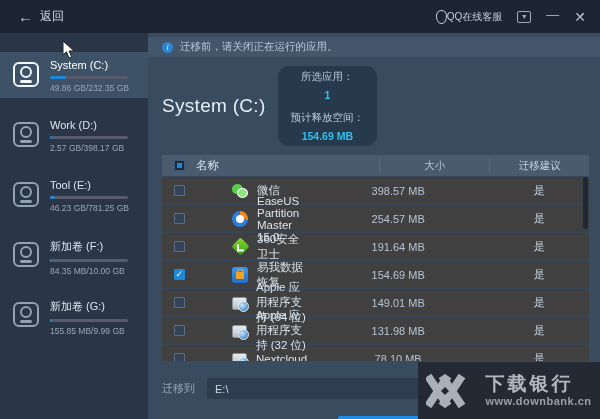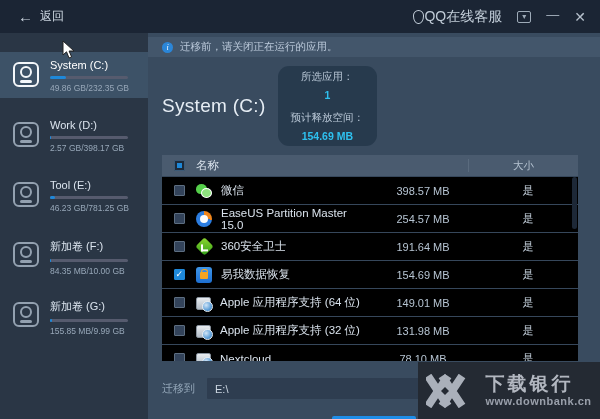--- a/index.html
+++ b/index.html
@@ -6,21 +6,21 @@
   html,body { width:600px; height:419px; overflow:hidden; }
   body { font-family:"Liberation Sans","DejaVu Sans",sans-serif; background:#394b5f; position:relative; }
 
   .window { position:absolute; inset:0; width:600px; height:419px; background:#394b5f; overflow:hidden; }
 
   
   .topbar { height:33px; background:#1b2534; display:flex; align-items:center; padding:0 14px 0 18px; }
   .back { display:flex; align-items:center; gap:7px; color:#cfd9e3; font-size:12px; cursor:default; }
   .back .arrow { font-size:15px; line-height:1; }
   .top-right { margin-left:auto; display:flex; align-items:center; gap:15px; color:#c2cdd8; }
-  .qq { display:flex; align-items:center; gap:0; font-size:14px; color:#c2cdd8; }
+  .qq { display:flex; align-items:center; gap:0; font-size:10px; color:#c2cdd8; }
   .penguin { width:11px; height:14px; border:1.4px solid #c2cdd8; border-radius:50% 50% 46% 46% / 40% 40% 58% 58%; display:inline-block; }
   .menubox { width:14px; height:12px; border:1px solid #9eabb8; border-radius:2px; font-size:8px; line-height:10px; text-align:center; color:#9eabb8; }
   .minimize { color:#aab6c2; font-size:13px; line-height:1; padding-bottom:4px; }
   .closebtn { color:#b6c1cc; font-size:14px; line-height:1; }
 
   
   .app-body { display:flex; height:386px; }
 
   
   .sidebar { width:148px; background:#2a3645; padding-top:19px; flex:0 0 148px; }
@@ -47,21 +47,21 @@
   .title-row { display:flex; align-items:center; margin:9px 22px 9px 14px; }
   .page-title { font-size:19px; font-weight:400; color:#e6edf4; letter-spacing:.3px; }
   .pill { margin-left:12px; background:#273a4d; border-radius:11px; padding:4px 13px; display:flex; align-items:center; gap:5px; font-size:10.5px; color:#b9c7d6;flex-direction:column; }
   .pill b { color:#2ec0ef; font-weight:bold; font-size:10.5px; }
   .pill .gap { width:8px; }
 
   
   .apps-table { margin:0 22px 0 14px; position:relative; }
   .t-head { height:21px; background:#4a5b6f; display:flex; align-items:center; font-size:10.5px; color:#a6b8c9; }
   .t-body { height:185px; overflow:hidden; position:relative; }
-  .t-row { height:28px; display:flex; align-items:center; background:#000000; border-top:1px solid #36475b; font-size:11px; }
+  .t-row { height:28px; display:flex; align-items:center; background:#404040; border-top:1px solid #36475b; font-size:11px;gap:36px; }
   .t-row:first-child { border-top:none; }
   .col-check { flex:0 0 34px; display:flex; justify-content:center; }
   .col-name { flex:1; display:flex; align-items:center; gap:9px; min-width:0; color:#d9e2ec; font-size:11.5px; }
   .col-size { flex:0 0 110px; text-align:center; color:#b6c4d2; }
   .col-sugg { flex:0 0 100px; text-align:center; color:#c6d2de; }
   .t-head .col-size, .t-head .col-sugg { border-left:1px solid #5a6b7e; height:13px; line-height:13px; }
 
   .cb { width:11px; height:11px; border:1px solid #5d6e81; background:#33435a; border-radius:1px; position:relative; }
   .cb.indeterminate { background:#1d2a3a; border-color:#3c5a77; }
   .cb.indeterminate::after { content:""; position:absolute; inset:2px; background:#1e88d9; }
@@ -200,20 +200,21 @@
         </div>
       </div>
 
       <div class="apps-table">
         <div class="t-head">
           <div class="col-check">
             <span class="cb indeterminate"></span>
           </div>
           <div class="col-name">名称</div>
           <div class="col-size">大小</div>
+          <div class="col-sugg">迁移建议</div>
         </div>
         <div class="t-body" id="table-body">
           <div class="scrollbar">
             <div class="scroll-thumb"></div>
           </div>
 
   <div class="t-row">
     <div class="col-check">
       <span class="cb"></span>
     </div>

